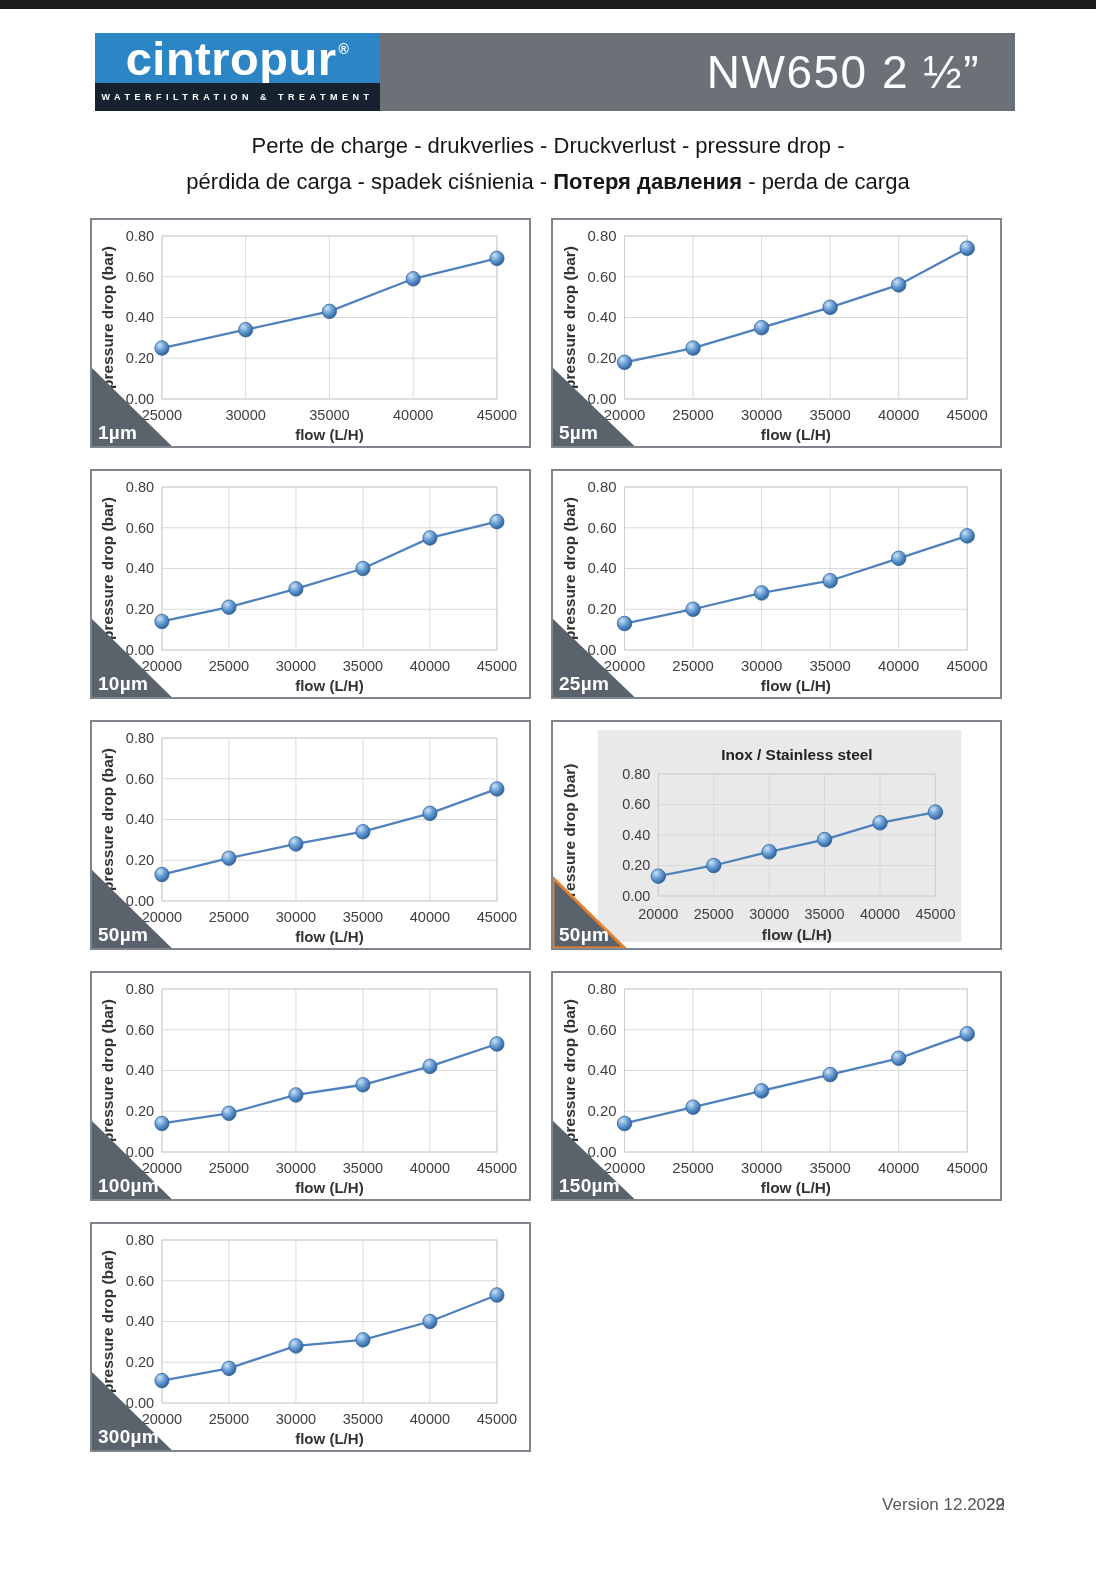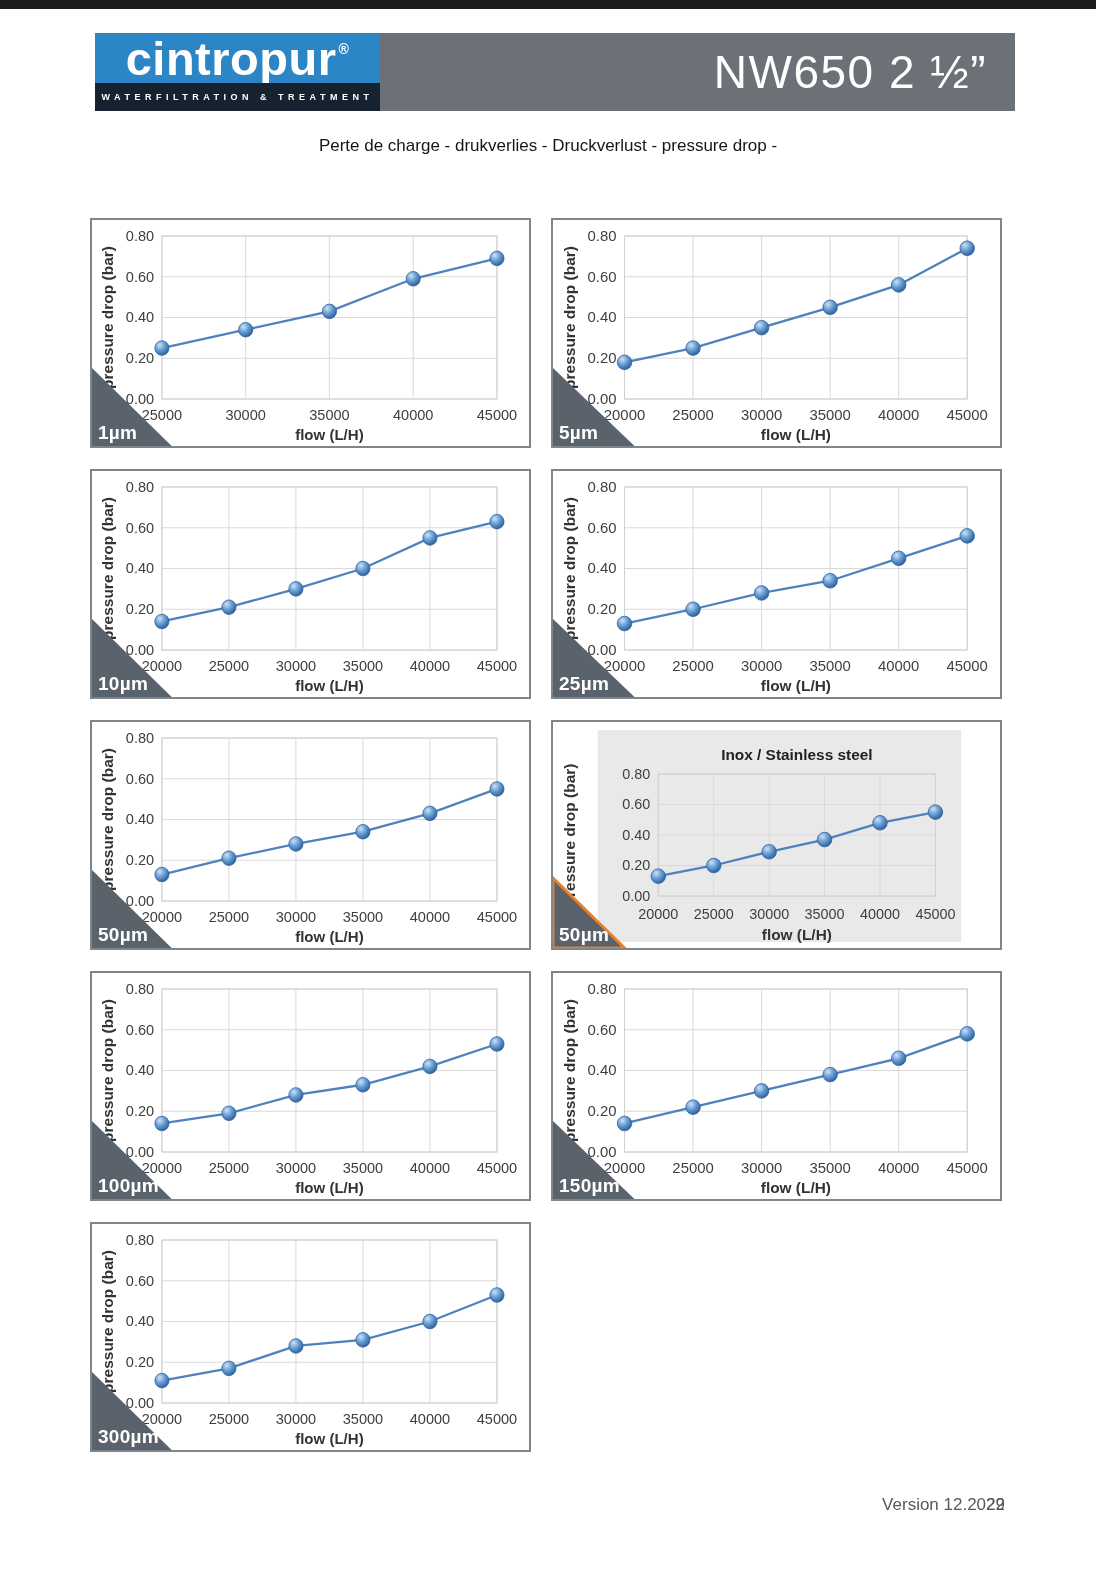--- a/index.html
+++ b/index.html
@@ -10,23 +10,23 @@
   }
   .topbar{position:absolute;top:0;left:0;width:1096px;height:9px;background:#1c1c1c;}
   .header{position:absolute;top:33px;left:95px;width:920px;height:78px;display:flex;}
   .logo{width:285px;display:flex;flex-direction:column;}
   .logo-main{flex:1;background:#2c85c4;color:#fff;display:flex;align-items:center;justify-content:center;
     font-size:47px;font-weight:bold;letter-spacing:.5px;line-height:1;}
   .logo-main sup{font-size:14px;margin-left:2px;margin-top:-18px;}
   .logo-tag{height:28px;background:#16222f;color:#fff;font-size:9px;font-weight:bold;
     letter-spacing:4.5px;display:flex;align-items:center;justify-content:center;white-space:nowrap;}
   .model{flex:1;background:#6c7177;color:#fff;display:flex;align-items:center;justify-content:flex-end;
-    padding-right:28px;font-size:46px;font-weight:300;letter-spacing:1.5px;}
+    padding-right:35px;font-size:46px;font-weight:300;letter-spacing:1.5px;}
   .doc-title{position:absolute;top:128px;left:88px;width:920px;text-align:center;
-    font-size:17px;line-height:36px;color:#161616;}
+    font-size:22px;line-height:36px;color:#161616;}
   .charts{position:absolute;top:218px;left:90px;width:912px;display:grid;
     grid-template-columns:441px 451px;column-gap:20px;row-gap:21px;}
   .chart-box{position:relative;height:230px;border:2px solid #7f858c;box-sizing:border-box;background:#fff;}
   .chart-box svg{width:100%;height:100%;display:block;}
   .corner-label{position:absolute;left:6px;bottom:2px;color:#ffffff;font-weight:bold;
     font-size:19px;z-index:2;letter-spacing:.3px;}
   svg text{font-family:"Liberation Sans","DejaVu Sans",sans-serif;}
   .footer{position:absolute;top:1495px;left:90px;width:915px;height:24px;color:#595959;font-size:17px;}
   .footer .version{position:absolute;left:0;width:100%;text-align:right;}
   .footer .pagenum{position:absolute;right:0;top:0;}
@@ -43,20 +43,21 @@
         <span>cintropur</span>
           <sup>®</sup>
       </div>
       <div class="logo-tag">WATERFILTRATION &amp; TREATMENT</div>
     </div>
     <div class="model">NW650 2 ½”</div>
   </div>
 
   <div class="doc-title">
     <div>Perte de charge - drukverlies - Druckverlust - pressure drop -</div>
+    <div><span>pérdida de carga - spadek ciśnienia - </span><b>Потеря давления</b><span> - perda de carga</span></div>
   </div>
 
   <div class="charts">
       <div class="chart-box">
         <svg viewBox="0 0 450 226" preserveAspectRatio="none">
           <defs>
             <radialGradient id="mkr0" cx="35%" cy="30%" r="75%">
               <stop offset="0%" stop-color="#cfe1f2"></stop>
               <stop offset="45%" stop-color="#6ba2d8"></stop>
               <stop offset="100%" stop-color="#2a5b96"></stop>

